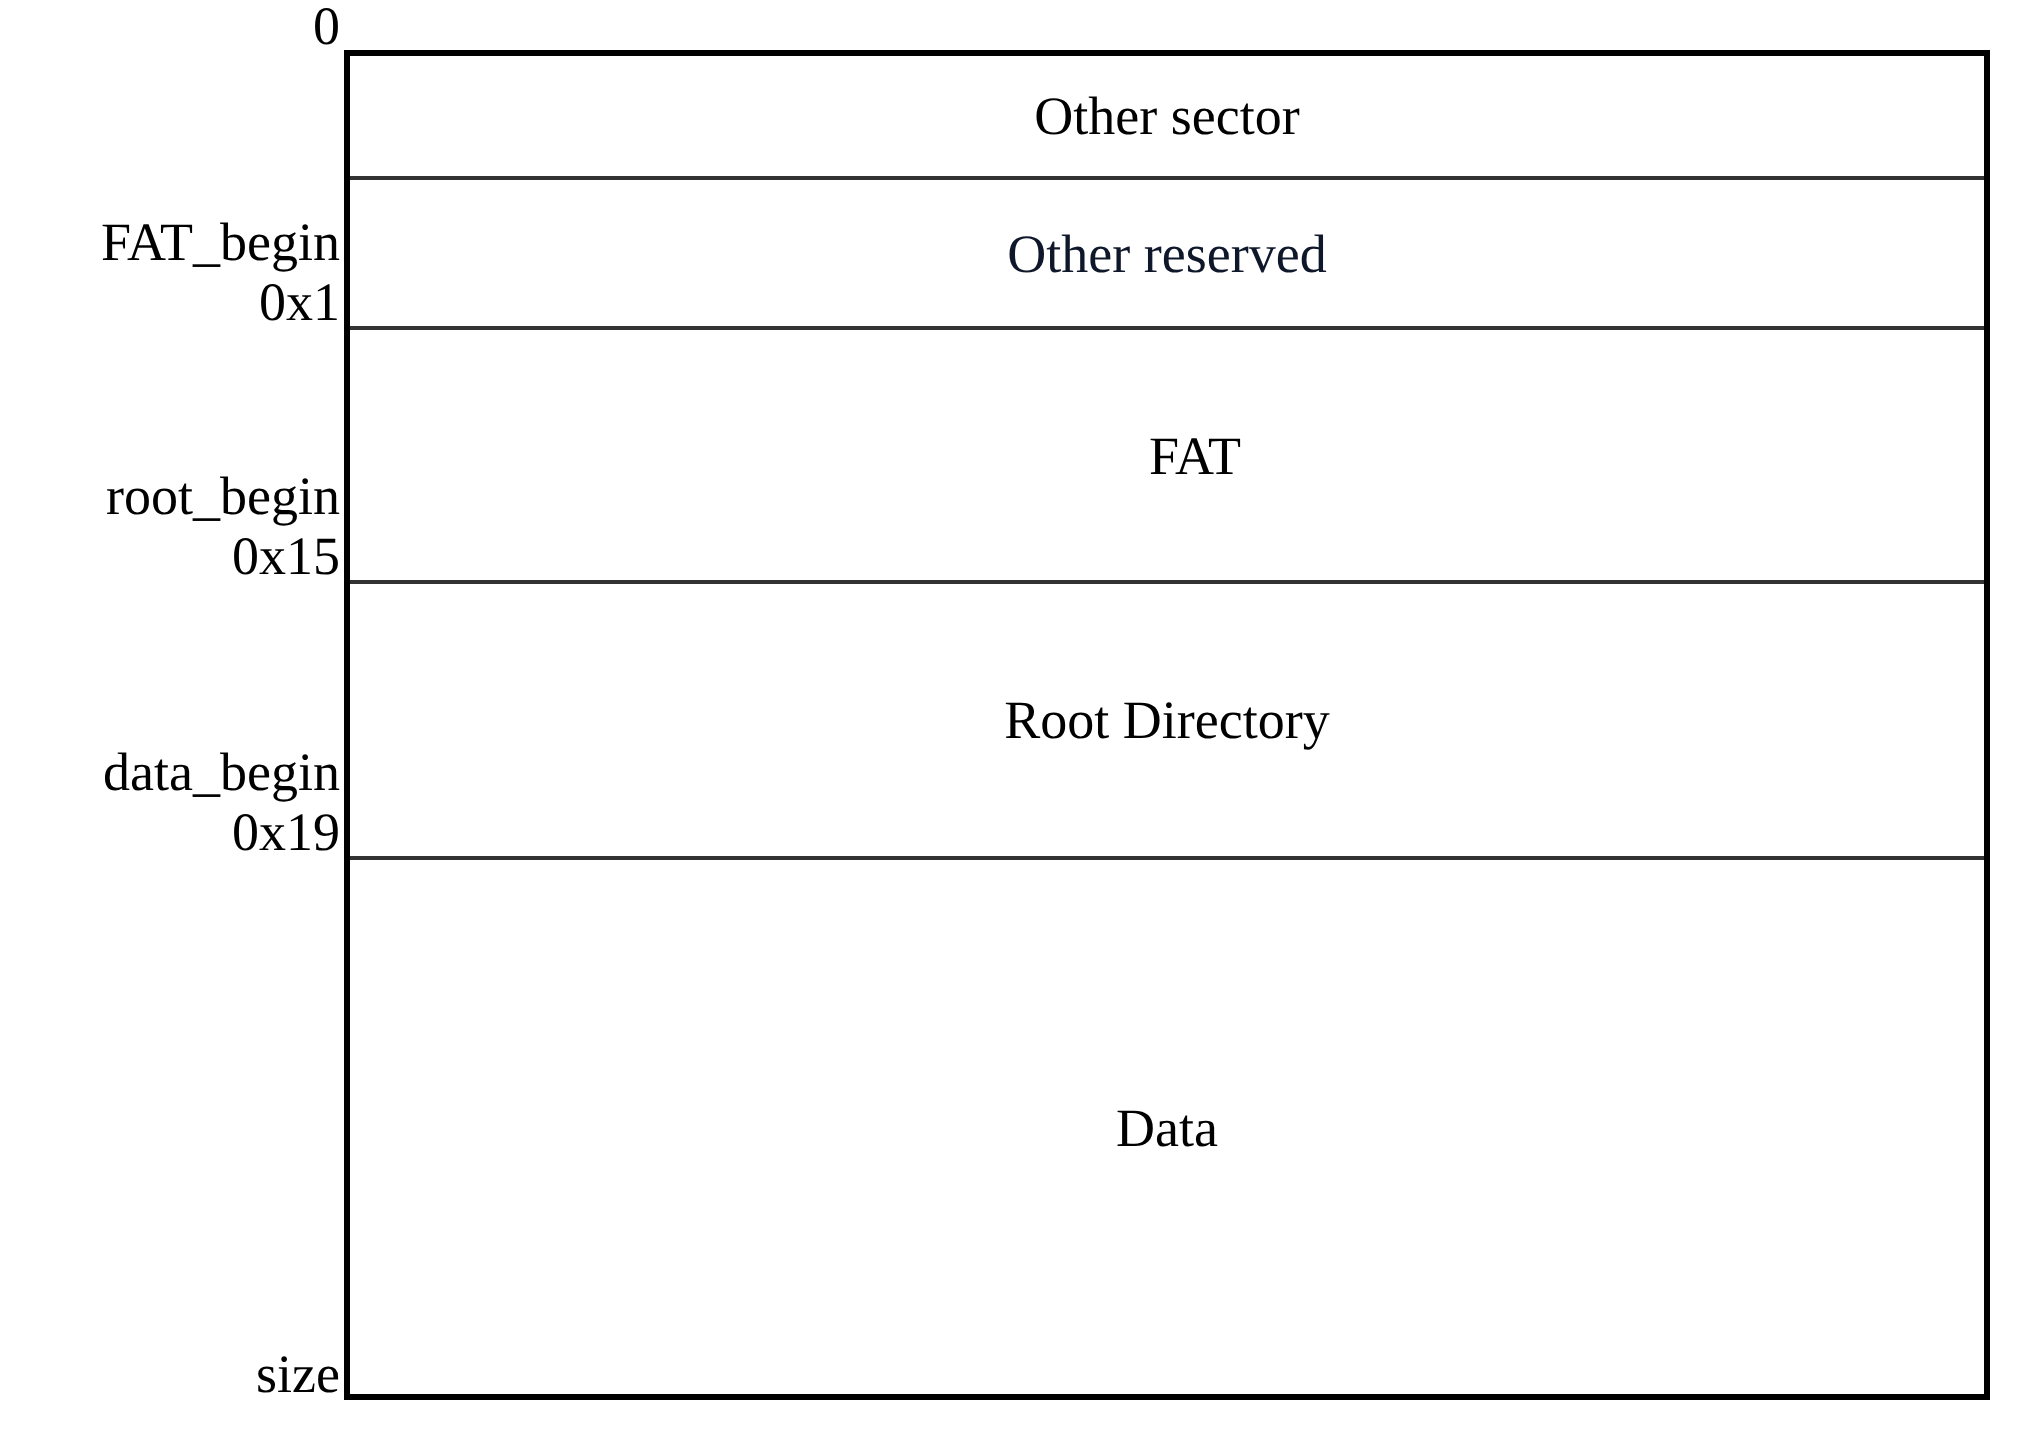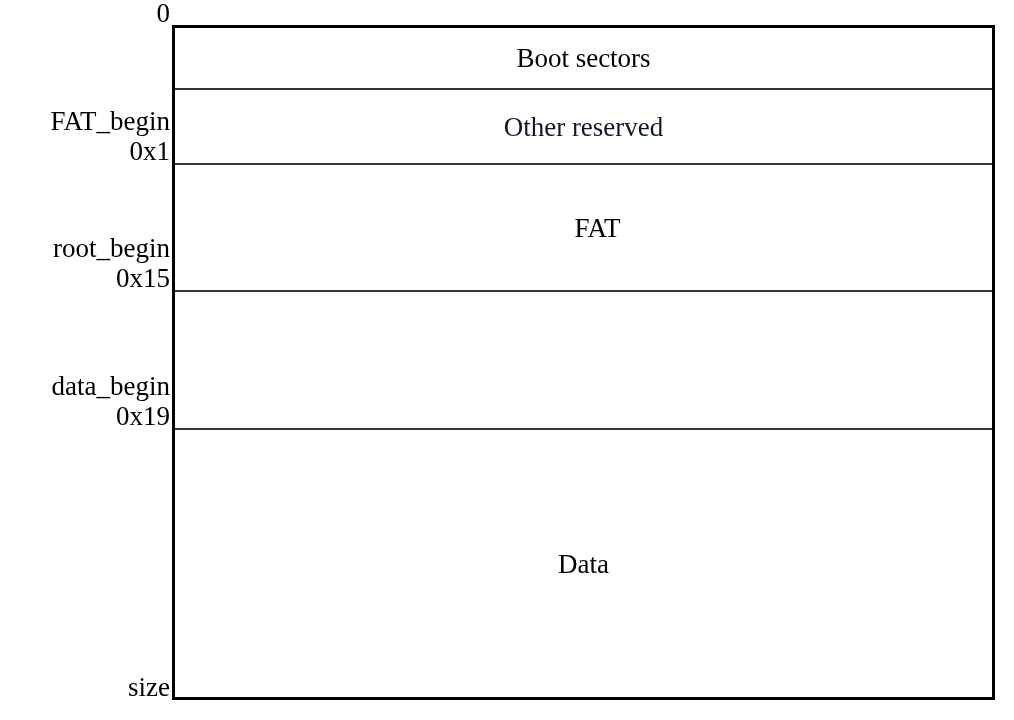--- a/index.html
+++ b/index.html
@@ -103,32 +103,33 @@
     <span class="ol-addr">0x19</span>
   </div>
 
   <div class="offset-label single" style="top:672px;">
     <span class="ol-name">size</span>
   </div>
 
   <div id="map-box">
 
     <div class="region" style="top:0px; height:60px;">
-      <span class="r-line">Boot sectors</span>
+      <span class="r-line">Other sector</span>
     </div>
 
     <div class="region muted" style="top:60px; height:75px;">
       <span class="r-line">Other reserved</span>
     </div>
 
     <div class="region" style="top:135px; height:127px;padding-left:28px;">
       <span class="r-line">FAT</span>
     </div>
 
     <div class="region" style="top:262px; height:138px;">
+      <span class="r-line">Root Directory</span>
     </div>
 
     <div class="region" style="top:400px; height:269px;">
       <span class="r-line">Data</span>
     </div>
 
   </div>
 </div>
 
 </body></html>

